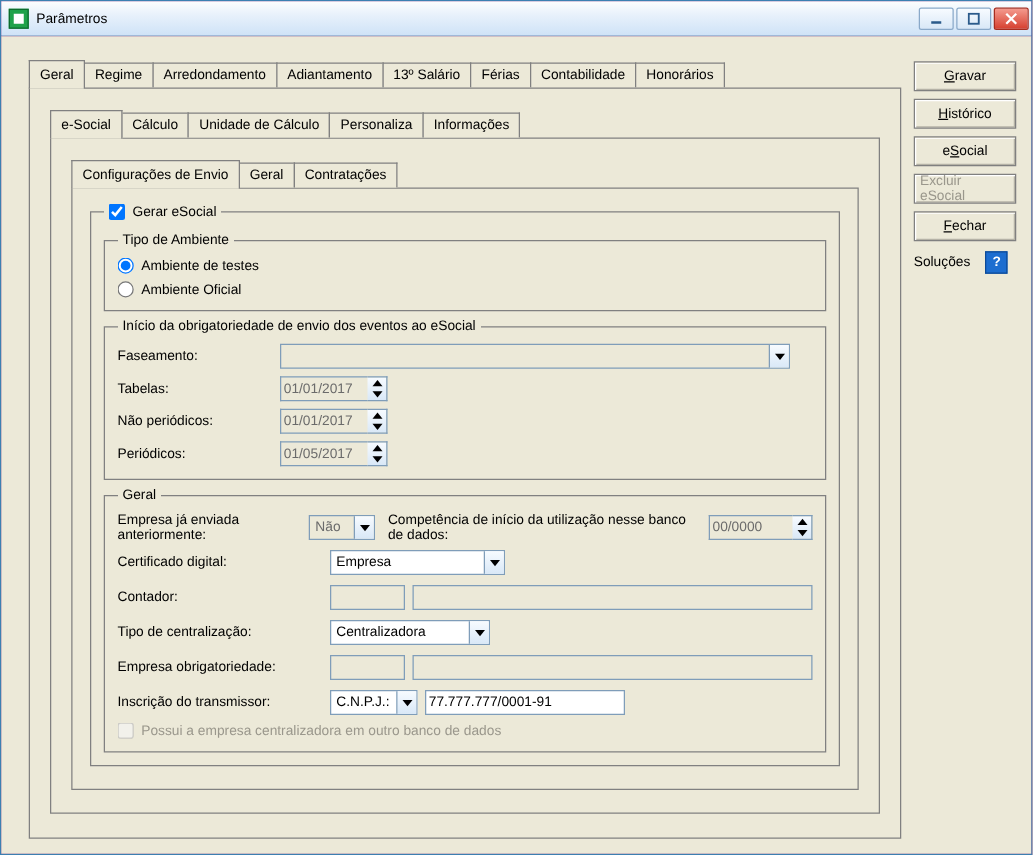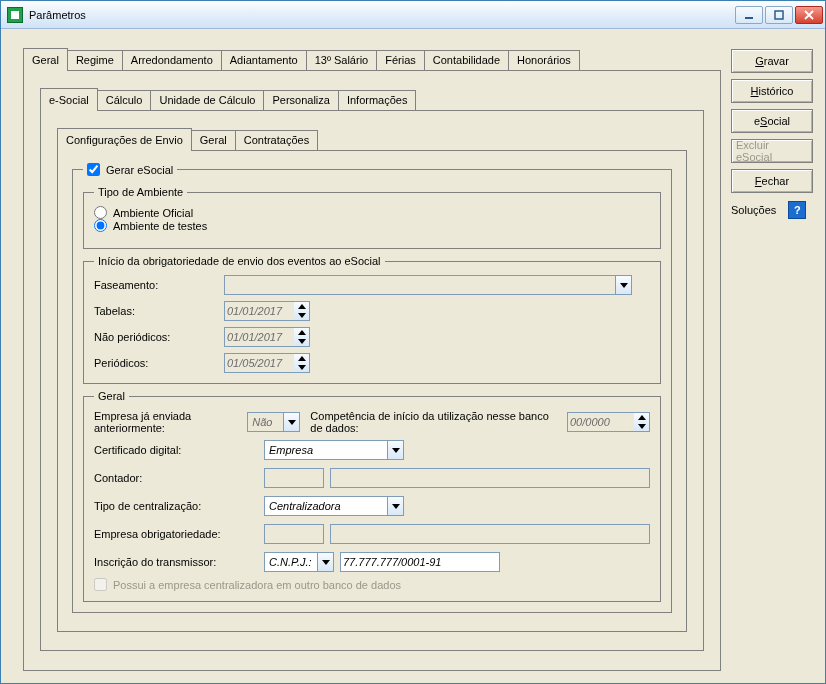--- a/index.html
+++ b/index.html
@@ -25,21 +25,21 @@
   .tab.selected { background:#ece9d8; z-index:2; padding-top:5px; padding-bottom:5px; top:1px; }
   .tab.disabled { color:#9a978c; }
   .tab-body { border:1px solid #808080; background:#ece9d8; padding:10px 10px 14px; flex:1; position:relative; }
   .inner-pad { padding: 4px 6px; }
   fieldset.groupbox { border:1px solid #808080; padding:8px 10px 10px; background:#ece9d8; margin:0; }
   fieldset.groupbox > legend { padding:0 4px; }
   .row { display:flex; align-items:center; gap:6px; margin-bottom:6px; }
   .lbl { width:auto; }
   .radio { display:flex; align-items:center; gap:6px; margin-bottom:6px; }
   input[type="radio"], input[type="checkbox"] { margin:0; }
-  .select, .textin, .combo { height:20px; border:1px solid #7f9db9; background:#fff; padding:0 2px; display:flex; align-items:center;font-style:italic; }
+  .select, .textin, .combo { height:20px; border:1px solid #7f9db9; background:#fff; padding:0 2px; display:flex; align-items:center; }
   .select.disabled, .textin.disabled, .combo.disabled { background:#ece9d8; color:#6b6b6b; }
   .combo { position:relative; }
   .combo .arrow, .spin-arrows { width:16px; background:linear-gradient(#f7fbff,#d9e8f7); border-left:1px solid #7f9db9; display:flex; align-items:center; justify-content:center; }
   .combo .arrow { height:100%; position:absolute; right:0; top:0; }
   .spinbox { display:flex; height:20px; }
   .spinbox .textin { border-right:none; }
   .spin-arrows { width:16px; border:1px solid #7f9db9; border-left:none; flex-direction:column; }
   .spin-arrows div{flex:1;display:flex;align-items:center;justify-content:center;}
   .grid2 { display:grid; grid-template-columns: 130px auto; row-gap:6px; align-items:center; }
   .grid-geral { display:grid; grid-template-columns: 170px auto; row-gap:8px; align-items:center; }
@@ -115,27 +115,27 @@
                 <fieldset class="groupbox">
                   <legend>
                     <label class="chk">
                       <input type="checkbox" checked="" style="">
                       <span>Gerar eSocial</span>
                     </label>
                   </legend>
 
                   <fieldset class="groupbox" style="margin-top:2px;">
                     <legend>Tipo de Ambiente</legend>
+                    <label class="radio">
+                      <input type="radio" name="amb" checked="" style="">
+                      <span>Ambiente de testes</span>
+                    </label>
                     <label class="radio" style="margin-bottom:0;">
                       <input type="radio" name="amb" style="">
                       <span>Ambiente Oficial</span>
-                    </label>
-                    <label class="radio">
-                      <input type="radio" name="amb" checked="" style="">
-                      <span>Ambiente de testes</span>
                     </label>
                   </fieldset>
 
                   <div class="spacer6"></div>
 
                   <fieldset class="groupbox">
                     <legend>Início da obrigatoriedade de envio dos eventos ao eSocial</legend>
                     <div class="grid2">
                       <span class="lbl">Faseamento:</span>
                       <div class="combo disabled" style="width:408px;">
@@ -225,21 +225,21 @@
                       </div>
 
                       <span>Contador:</span>
                       <div class="row" style="margin:0;">
                         <span class="textin disabled" style="width:60px;"></span>
                         <span class="textin disabled" style="width:320px;"></span>
                       </div>
 
                       <span>Tipo de centralização:</span>
                       <div>
-                        <div class="combo" style="width:140px;">
+                        <div class="combo" style="width:128px;">
                           <span class="combo-val">Centralizadora</span>
                           <span class="arrow">
                               <div class="tri-down"></div>
                             </span>
                         </div>
                       </div>
 
                       <span>Empresa obrigatoriedade:</span>
                       <div class="row" style="margin:0;">
                         <span class="textin disabled" style="width:60px;"></span>

